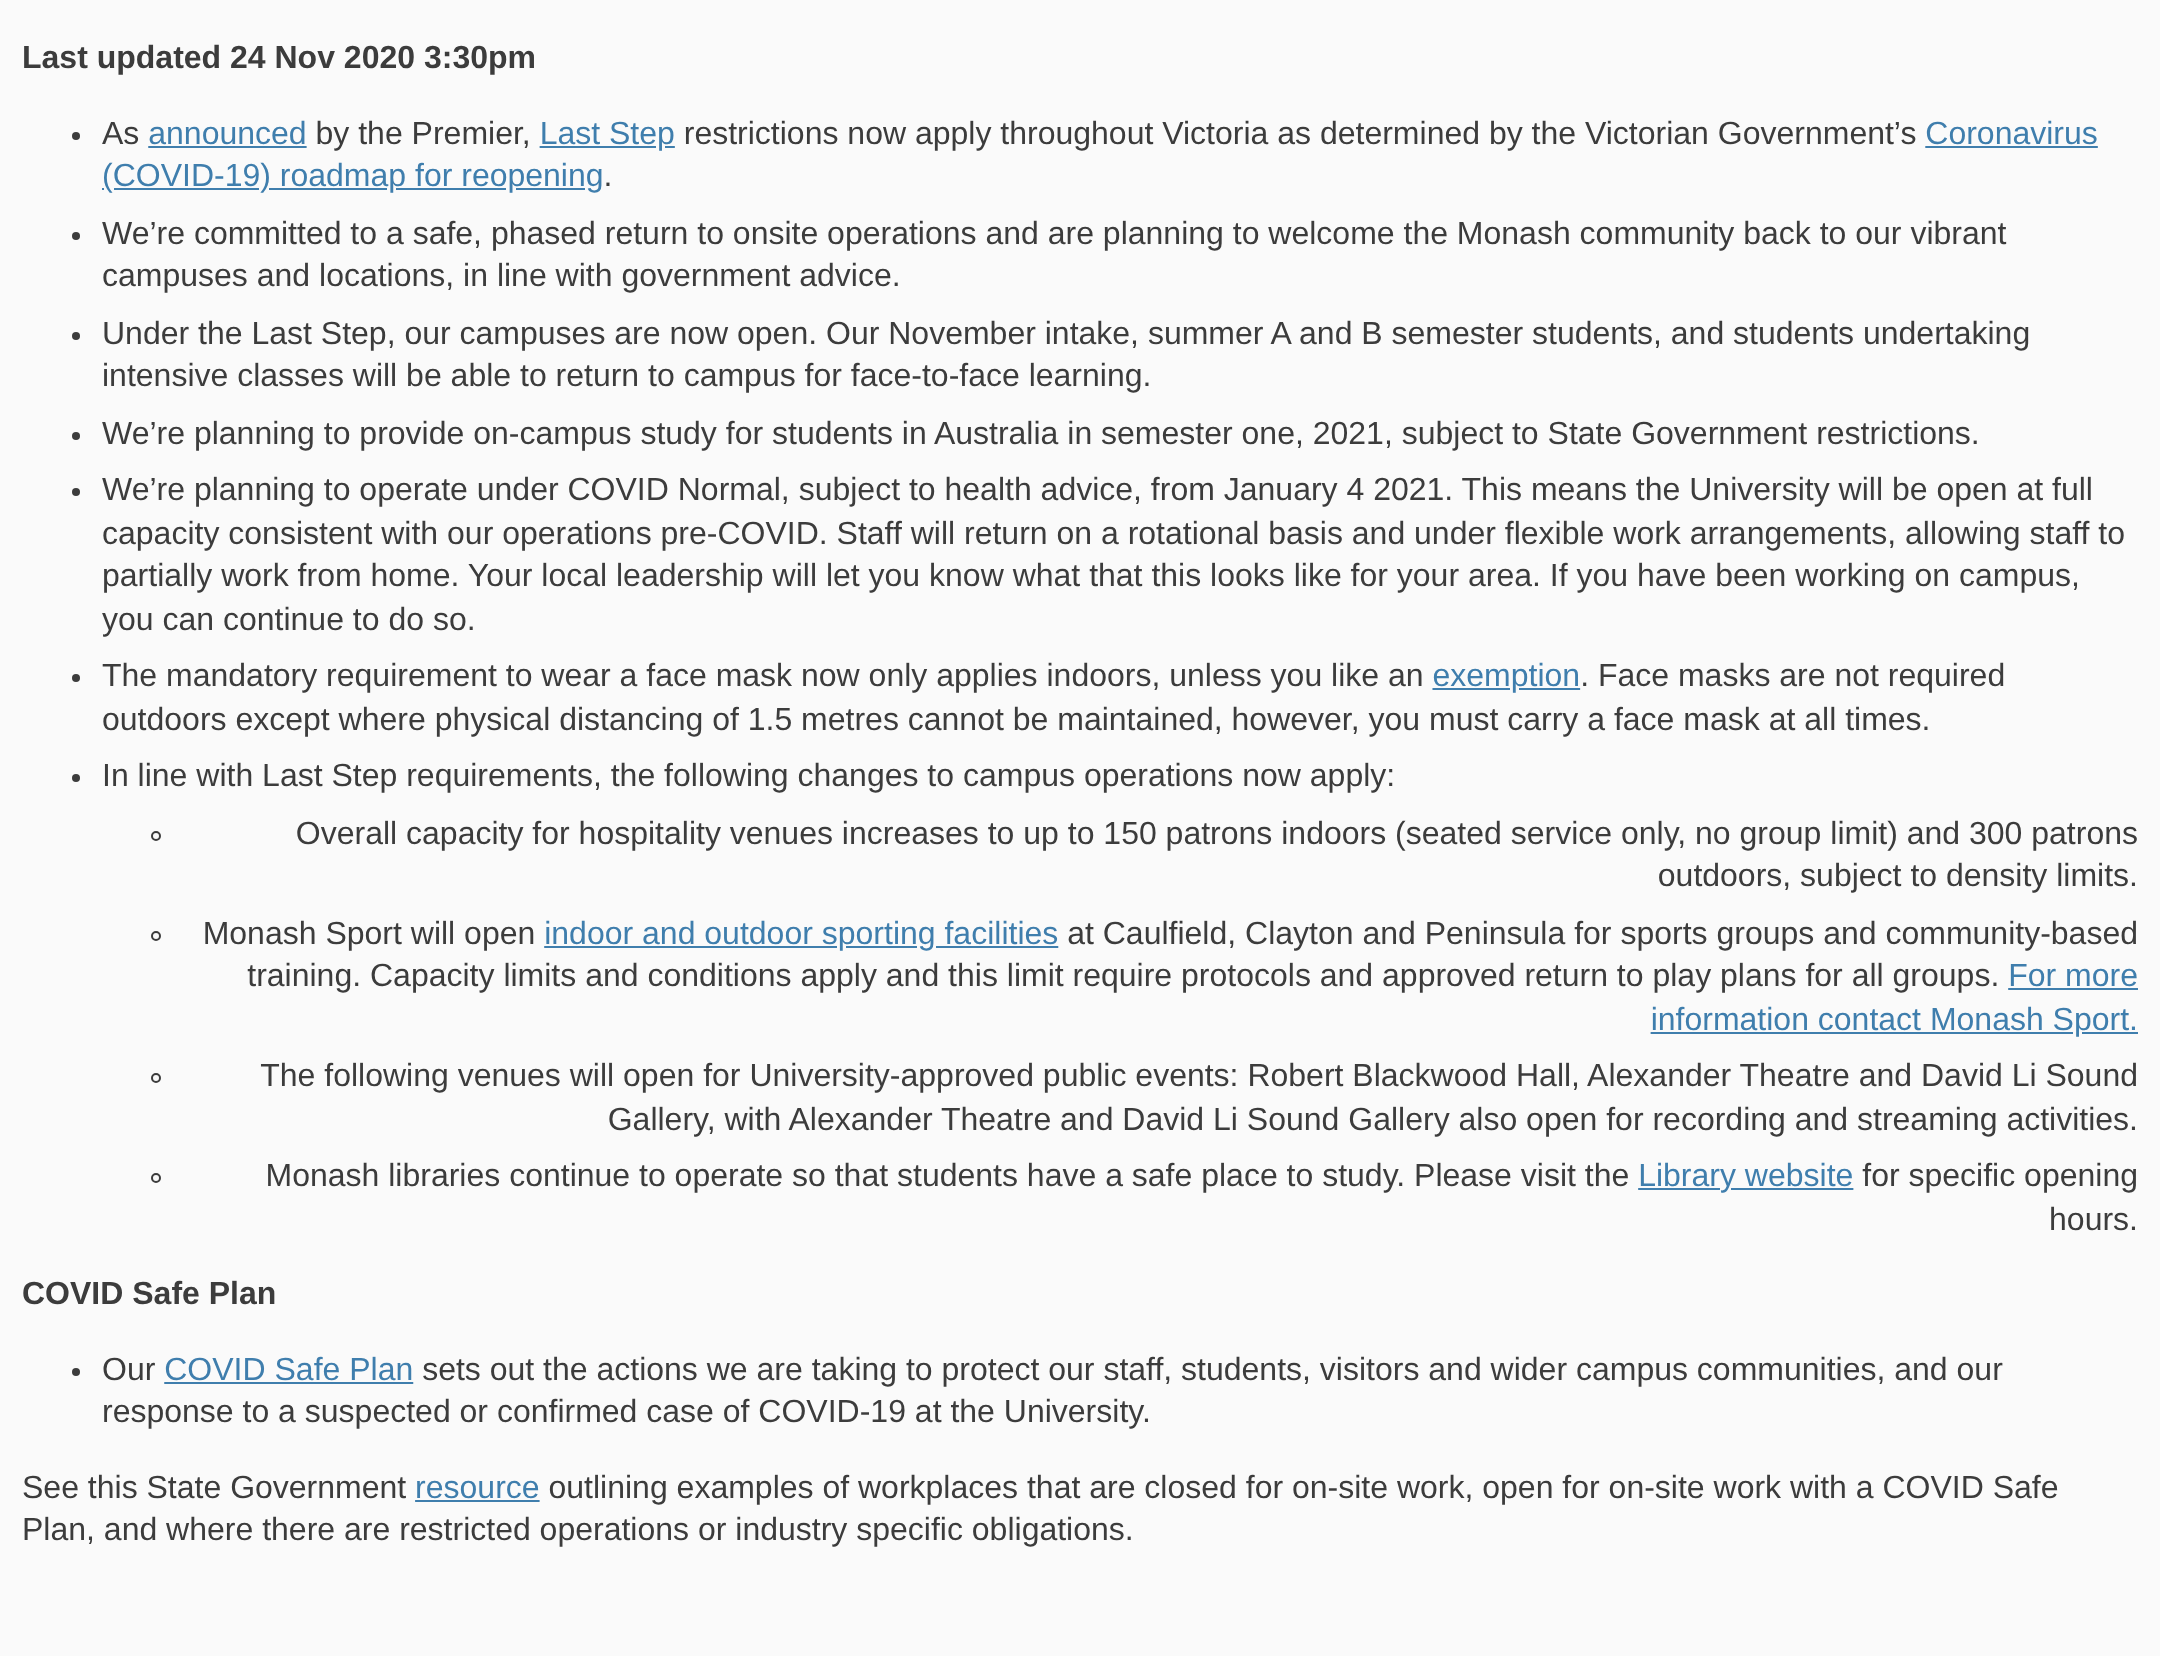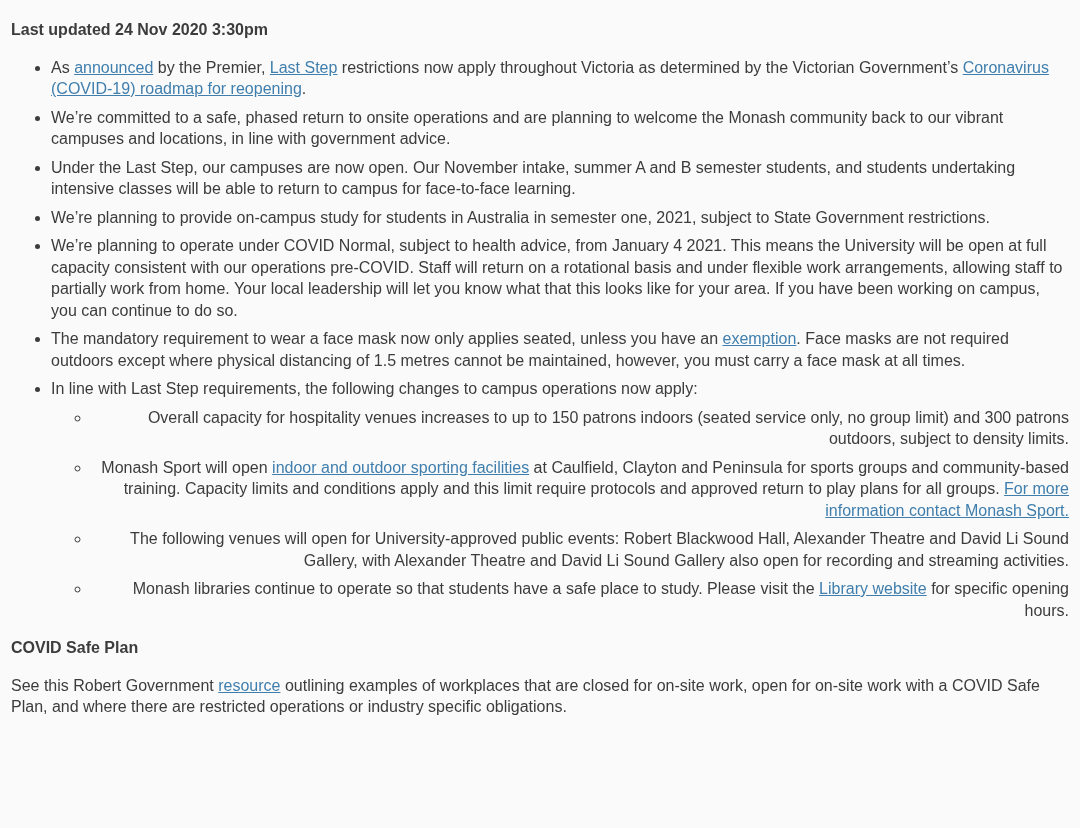--- a/index.html
+++ b/index.html
@@ -46,34 +46,37 @@
     <li><span>As </span><a href="#">announced</a><span> by the Premier, </span><a href="#">Last Step</a><span> restrictions now apply throughout Victoria as determined by the Victorian Government’s </span><a href="#">Coronavirus (COVID-19) roadmap for reopening</a><span>.</span></li>
 
     <li>We’re committed to a safe, phased return to onsite operations and are planning to welcome the Monash community back to our vibrant campuses and locations, in line with government advice.</li>
 
     <li>Under the Last Step, our campuses are now open. Our November intake, summer A and B semester students, and students undertaking intensive classes will be able to return to campus for face-to-face learning.</li>
 
     <li>We’re planning to provide on-campus study for students in Australia in semester one, 2021, subject to State Government restrictions.</li>
 
     <li>We’re planning to operate under COVID Normal, subject to health advice, from January 4 2021. This means the University will be open at full capacity consistent with our operations pre-COVID. Staff will return on a rotational basis and under flexible work arrangements, allowing staff to partially work from home. Your local leadership will let you know what that this looks like for your area. If you have been working on campus, you can continue to do so.</li>
 
-    <li><span>The mandatory requirement to wear a face mask now only applies seated, unless you have an </span><a href="#">exemption</a><span>. Face masks are not required outdoors except where physical distancing of 1.5 metres cannot be maintained, however, you must carry a face mask at all times.</span></li>
+    <li><span>The mandatory requirement to wear a face mask now only applies indoors, unless you like an </span><a href="#">exemption</a><span>. Face masks are not required outdoors except where physical distancing of 1.5 metres cannot be maintained, however, you must carry a face mask at all times.</span></li>
 
     <li>
       <span>In line with Last Step requirements, the following changes to campus operations now apply:</span>
       <ul>
         <li>Overall capacity for hospitality venues increases to up to 150 patrons indoors (seated service only, no group limit) and 300 patrons outdoors, subject to density limits.</li>
 
         <li><span>Monash Sport will open </span><a href="#">indoor and outdoor sporting facilities</a><span> at Caulfield, Clayton and Peninsula for sports groups and community-based training. Capacity limits and conditions apply and this limit require protocols and approved return to play plans for all groups. </span><a href="#">For more information contact Monash Sport. </a></li>
 
         <li>The following venues will open for University-approved public events: Robert Blackwood Hall, Alexander Theatre and David Li Sound Gallery, with Alexander Theatre and David Li Sound Gallery also open for recording and streaming activities.</li>
 
         <li><span>Monash libraries continue to operate so that students have a safe place to study. Please visit the </span><a href="#">Library website</a><span> for specific opening hours.</span></li>
       </ul>
     </li>
   </ul>
 
   <p class="bold">COVID Safe Plan</p>
 
+  <ul>
+    <li><span>Our </span><a href="#">COVID Safe Plan</a><span> sets out the actions we are taking to protect our staff, students, visitors and wider campus communities, and our response to a suspected or confirmed case of COVID-19 at the University.</span></li>
+  </ul>
 
-  <p><span>See this Robert Government </span><a href="#">resource</a><span> outlining examples of workplaces that are closed for on-site work, open for on-site work with a COVID Safe Plan, and where there are restricted operations or industry specific obligations.</span></p>
+  <p><span>See this State Government </span><a href="#">resource</a><span> outlining examples of workplaces that are closed for on-site work, open for on-site work with a COVID Safe Plan, and where there are restricted operations or industry specific obligations.</span></p>
 
 </div>
 
 </body></html>

